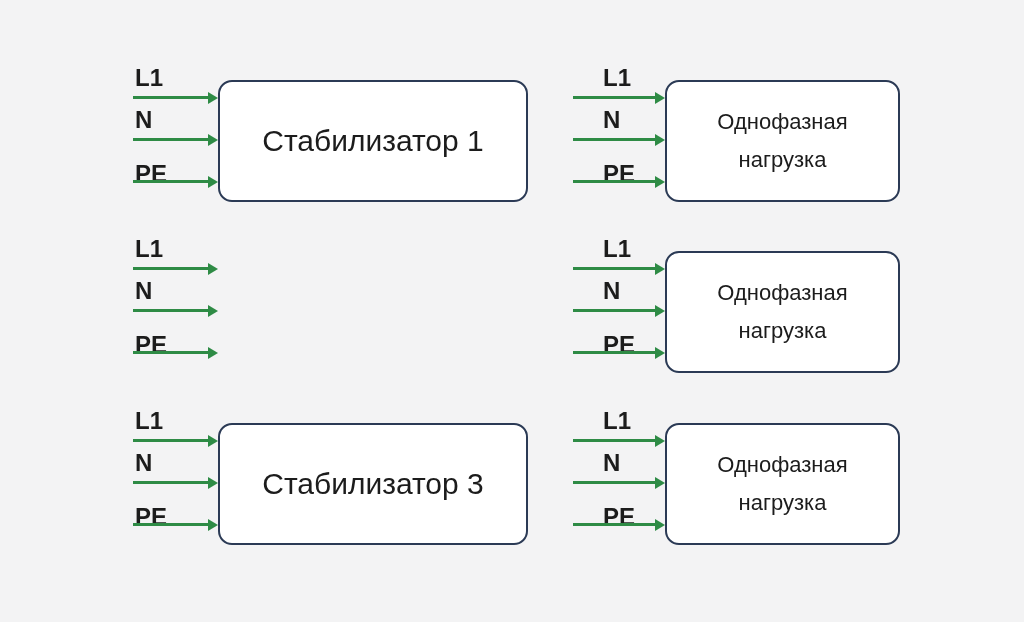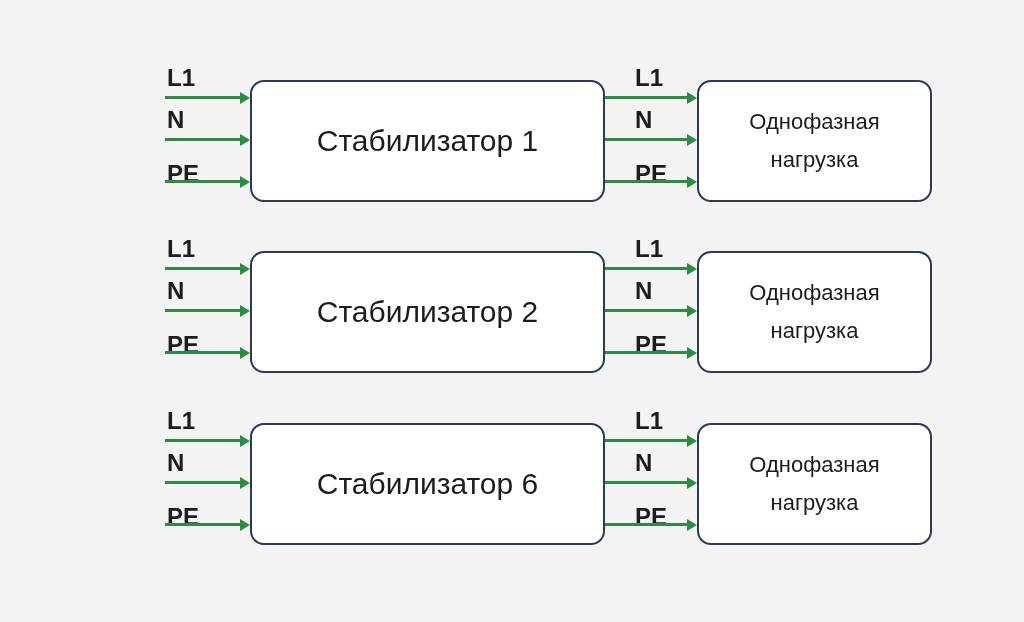--- a/index.html
+++ b/index.html
@@ -3,21 +3,21 @@
 <meta charset="utf-8">
 <style>
   html,body { margin:0; padding:0; }
   .canvas {
     position:relative;
     width:1024px; height:622px;
     background:#f3f3f4;
     font-family:"Liberation Sans", sans-serif;
     overflow:hidden;
   }
-  .row { position:absolute; left:133px; width:767px; height:122px;margin-left:32px; }
+  .row { position:absolute; left:133px; width:767px; height:122px; }
   .row-1 { top:80px; }
   .row-2 { top:251px; }
   .row-3 { top:423px; }
 
   .lines { position:absolute; top:0; height:100%; }
   .input-lines { left:0; width:85px; }
   .mid-lines  { left:440px; width:92px; }
 
   .arrow {
     position:absolute; left:0;
@@ -47,21 +47,21 @@
   .box {
     position:absolute; top:0; height:100%;
     background:#ffffff;
     border:2px solid #2b3a55;
     border-radius:14px;
     box-sizing:border-box;
     display:flex; flex-direction:column;
     align-items:center; justify-content:center;
     color:#1c1c1c; text-align:center;
   }
-  .stab-box { left:85px;  width:355px; font-size:30px;align-items:center; }
+  .stab-box { left:85px;  width:310px; font-size:30px;align-items:center; }
   .load-box { left:532px; width:235px; font-size:22px; line-height:38px; }
 </style>
 </head>
 <body>
 
 <div class="canvas">
 
   <div class="row row-1">
     <div class="lines input-lines">
       <span class="wire-label l1">L1</span>
@@ -90,23 +90,20 @@
 
   <div class="row row-2">
     <div class="lines input-lines">
       <span class="wire-label l1">L1</span>
       <div class="arrow a1"></div>
       <span class="wire-label l2">N</span>
       <div class="arrow a2"></div>
       <span class="wire-label l3">PE</span>
       <div class="arrow a3"></div>
     </div>
-    <div class="box stab-box">
-      <span>Стабилизатор 2</span>
-    </div>
     <div class="lines mid-lines">
       <span class="wire-label l1">L1</span>
       <div class="arrow a1"></div>
       <span class="wire-label l2">N</span>
       <div class="arrow a2"></div>
       <span class="wire-label l3">PE</span>
       <div class="arrow a3"></div>
     </div>
     <div class="box load-box">
       <span>Однофазная</span>
@@ -117,21 +114,21 @@
   <div class="row row-3">
     <div class="lines input-lines">
       <span class="wire-label l1">L1</span>
       <div class="arrow a1"></div>
       <span class="wire-label l2">N</span>
       <div class="arrow a2"></div>
       <span class="wire-label l3">PE</span>
       <div class="arrow a3"></div>
     </div>
     <div class="box stab-box">
-      <span>Стабилизатор 6</span>
+      <span>Стабилизатор 3</span>
     </div>
     <div class="lines mid-lines">
       <span class="wire-label l1">L1</span>
       <div class="arrow a1"></div>
       <span class="wire-label l2">N</span>
       <div class="arrow a2"></div>
       <span class="wire-label l3">PE</span>
       <div class="arrow a3"></div>
     </div>
     <div class="box load-box">

